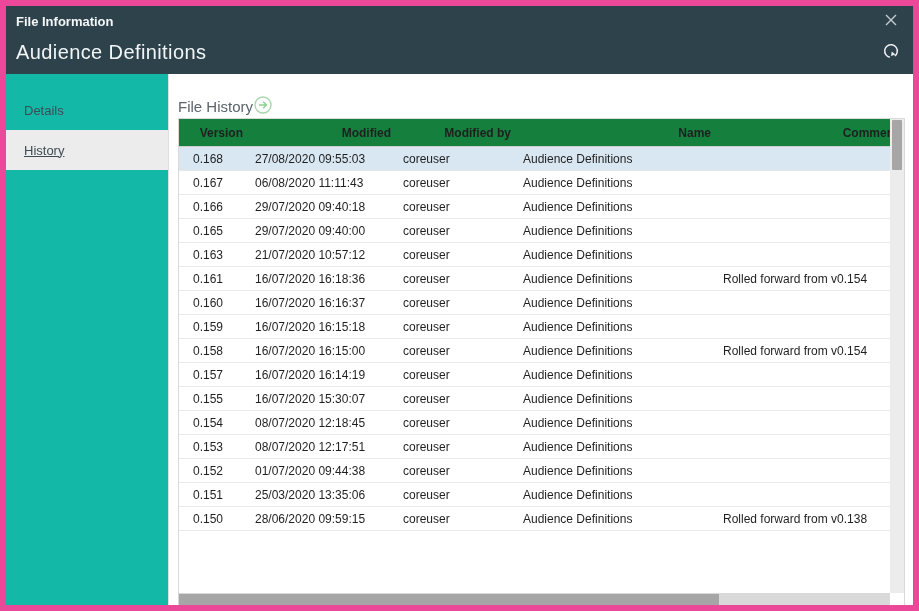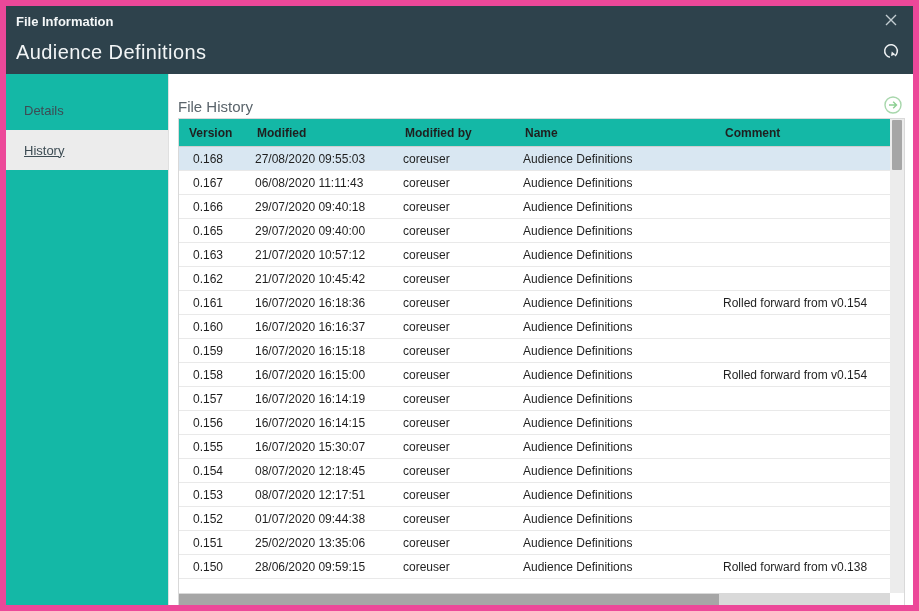--- a/index.html
+++ b/index.html
@@ -40,41 +40,41 @@
   }
   .sidebar-item {
     height: 40px; display: flex; align-items: center;
     padding-left: 18px; font-size: 13px; color: #3d4c54; cursor: pointer;
   }
   .sidebar-item.selected { background: #ececec; text-decoration: underline; }
 
   .content { flex: 1; padding: 20px 8px 0 9px; }
   .content-header {
     height: 24px; display: flex; align-items: center;
-    justify-content: space-between; padding-right: 2px;
+    padding-right: 2px;
   }
   .content-title { font-size: 15px; font-weight: 400; color: #5a646b; }
 
   
   .table-wrap {
     position: relative; height: 489px; margin-top: 0;
     border: 1px solid #d9d9d9; overflow: hidden; background: #fff;
   }
   table {
     border-collapse: separate; border-spacing: 0;
     table-layout: fixed; width: 723px; font-size: 12px; color: #1f1f1f;
   }
   col.c-version { width: 68px; }
   col.c-modified { width: 148px; }
   col.c-modifiedby { width: 120px; }
   col.c-name { width: 200px; }
   thead th {
-    height: 28px; font-weight: bold; text-align: left;
+    height: 28px; font-weight: bold; text-align: right;
     padding: 0 4px 0 10px; border-bottom: 1px solid #cfcfcf;
-    background: #14b8a6; white-space: nowrap; cursor: pointer;
+    background: #15803d; white-space: nowrap; cursor: pointer;
   }
   thead th.c-version { padding-left: 10px; }
   tbody td {
     height: 24px; padding: 0 4px 0 8px;
     border-bottom: 1px solid #e9e9e9; white-space: nowrap;
     overflow: hidden; text-overflow: ellipsis;
   }
   tbody td.c-version { text-align: right; padding-right: 24px; }
   tbody tr { cursor: pointer; margin-left: 38px; }
   tbody tr.selected td { background: #d9e7f2; }
@@ -209,27 +209,20 @@
 
 
               <tr>
                 <td class="c-version">0.163</td>
                 <td>21/07/2020 10:57:12</td>
                 <td>coreuser</td>
                 <td>Audience Definitions</td>
                 <td></td>
               </tr>
 
-              <tr>
-                <td class="c-version">0.162</td>
-                <td>21/07/2020 10:45:42</td>
-                <td>coreuser</td>
-                <td>Audience Definitions</td>
-                <td></td>
-              </tr>
 
               <tr>
                 <td class="c-version">0.161</td>
                 <td>16/07/2020 16:18:36</td>
                 <td>coreuser</td>
                 <td>Audience Definitions</td>
                 <td>Rolled forward from v0.154</td>
               </tr>
 
               <tr>
@@ -257,27 +250,20 @@
               </tr>
 
               <tr>
                 <td class="c-version">0.157</td>
                 <td>16/07/2020 16:14:19</td>
                 <td>coreuser</td>
                 <td>Audience Definitions</td>
                 <td></td>
               </tr>
 
-              <tr>
-                <td class="c-version">0.156</td>
-                <td>16/07/2020 16:14:15</td>
-                <td>coreuser</td>
-                <td>Audience Definitions</td>
-                <td></td>
-              </tr>
 
               <tr>
                 <td class="c-version">0.155</td>
                 <td>16/07/2020 15:30:07</td>
                 <td>coreuser</td>
                 <td>Audience Definitions</td>
                 <td></td>
               </tr>
 
               <tr>
@@ -299,21 +285,21 @@
               <tr>
                 <td class="c-version">0.152</td>
                 <td>01/07/2020 09:44:38</td>
                 <td>coreuser</td>
                 <td>Audience Definitions</td>
                 <td></td>
               </tr>
 
               <tr>
                 <td class="c-version">0.151</td>
-                <td>25/02/2020 13:35:06</td>
+                <td>25/03/2020 13:35:06</td>
                 <td>coreuser</td>
                 <td>Audience Definitions</td>
                 <td></td>
               </tr>
 
               <tr>
                 <td class="c-version">0.150</td>
                 <td>28/06/2020 09:59:15</td>
                 <td>coreuser</td>
                 <td>Audience Definitions</td>

